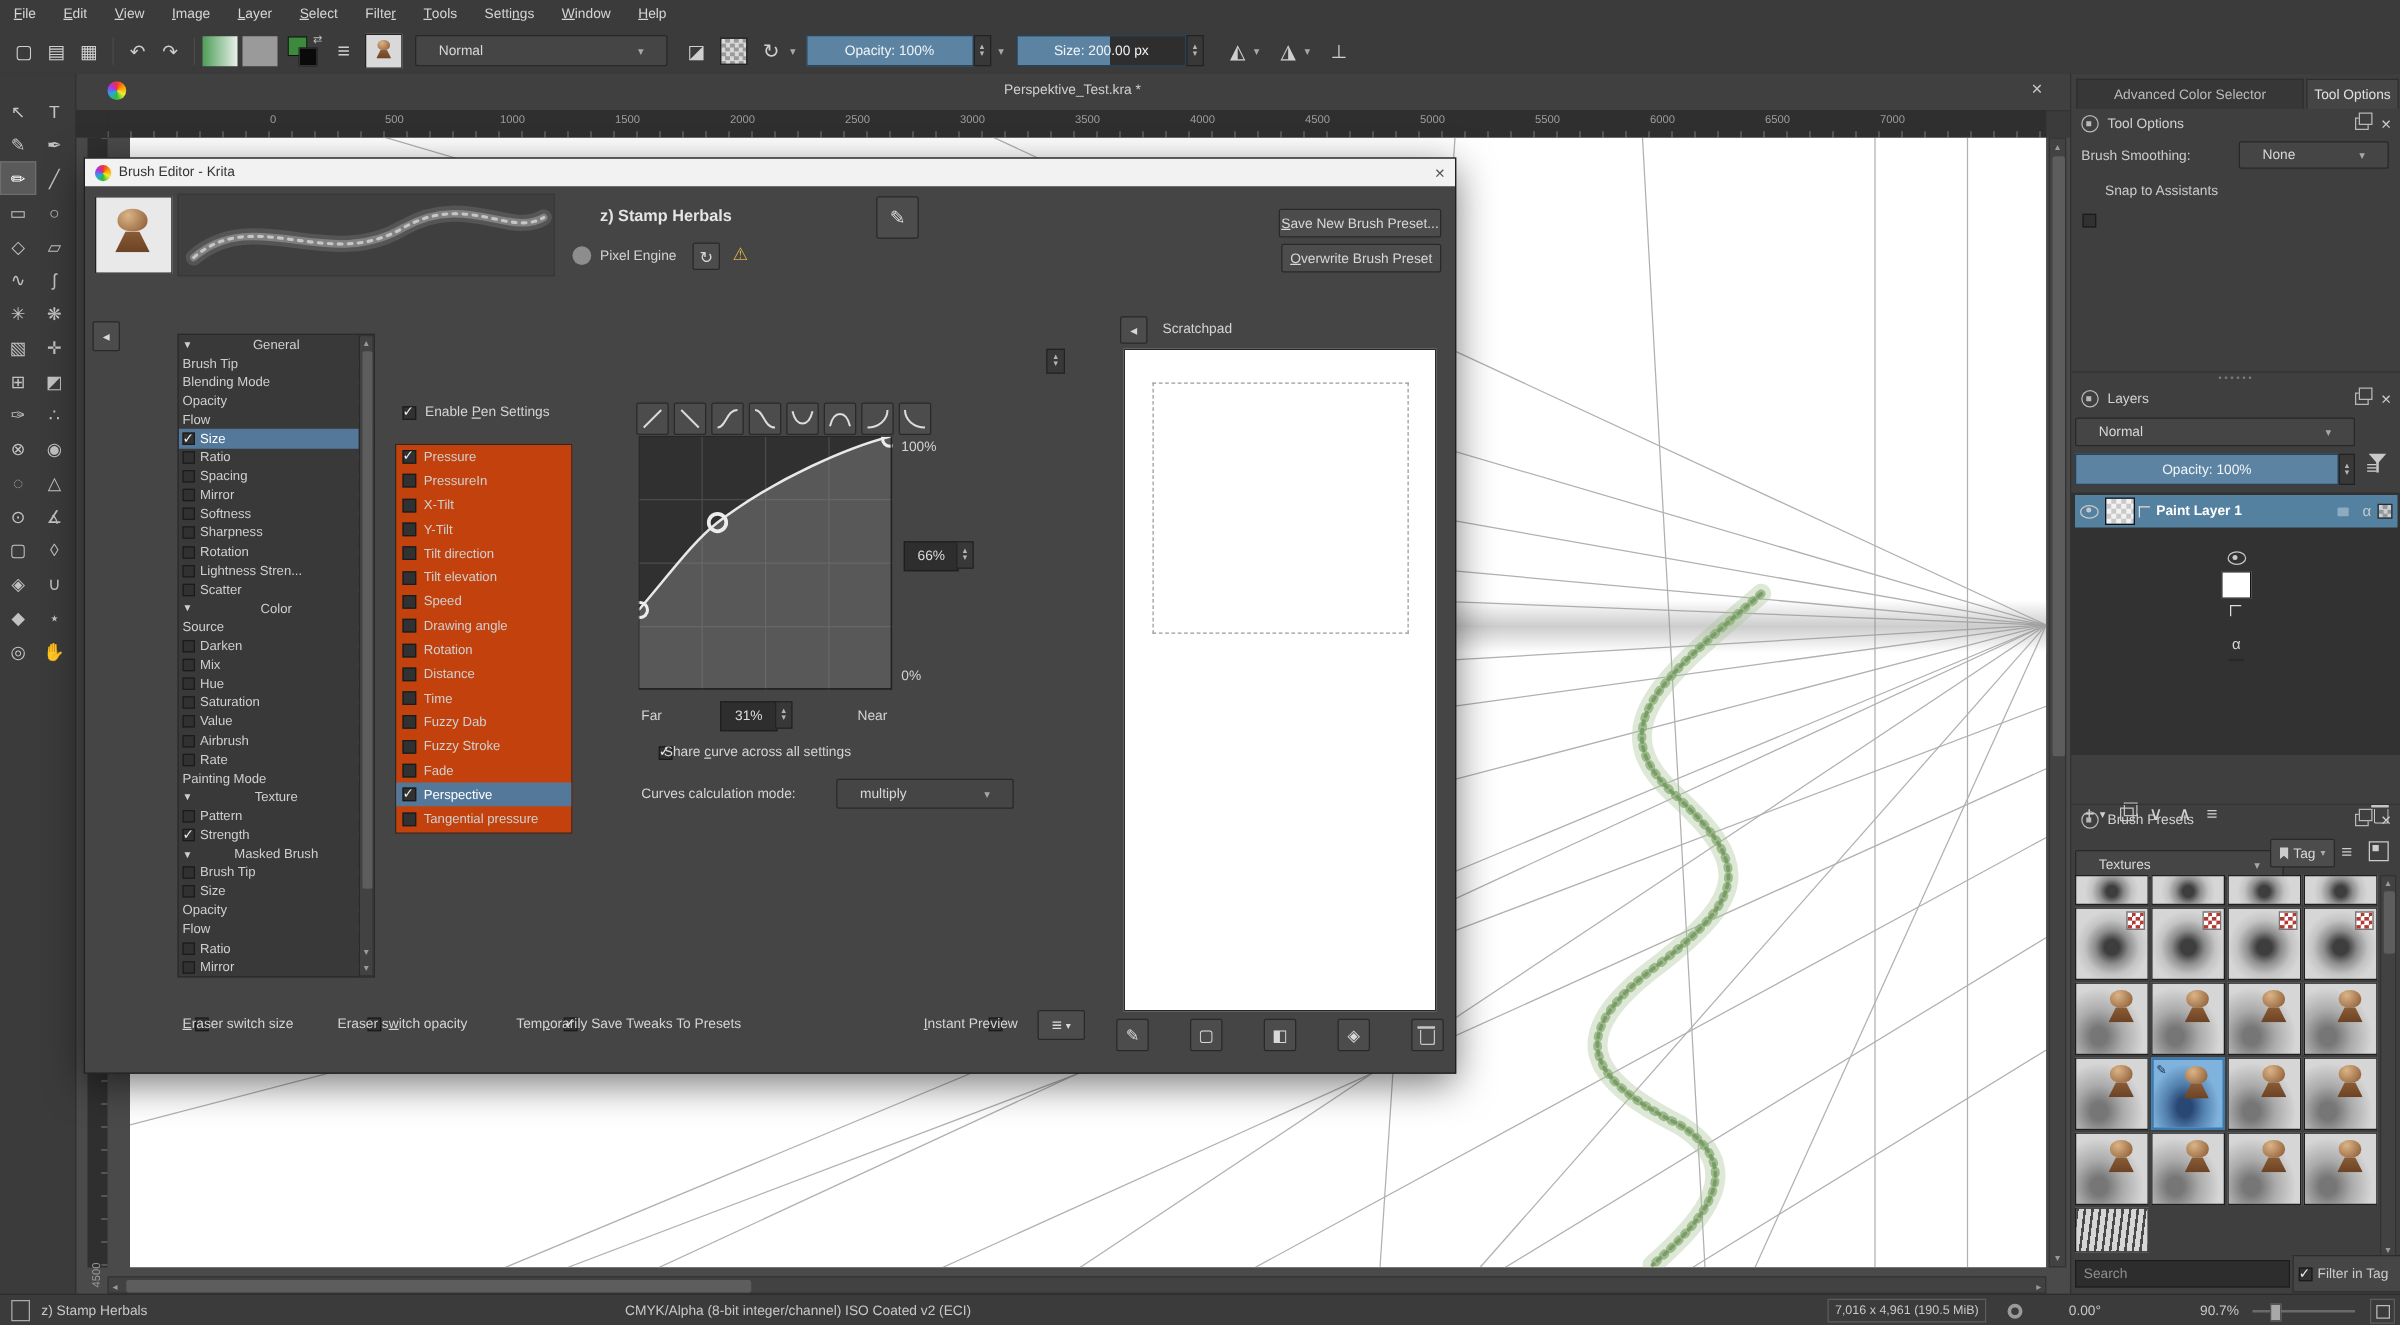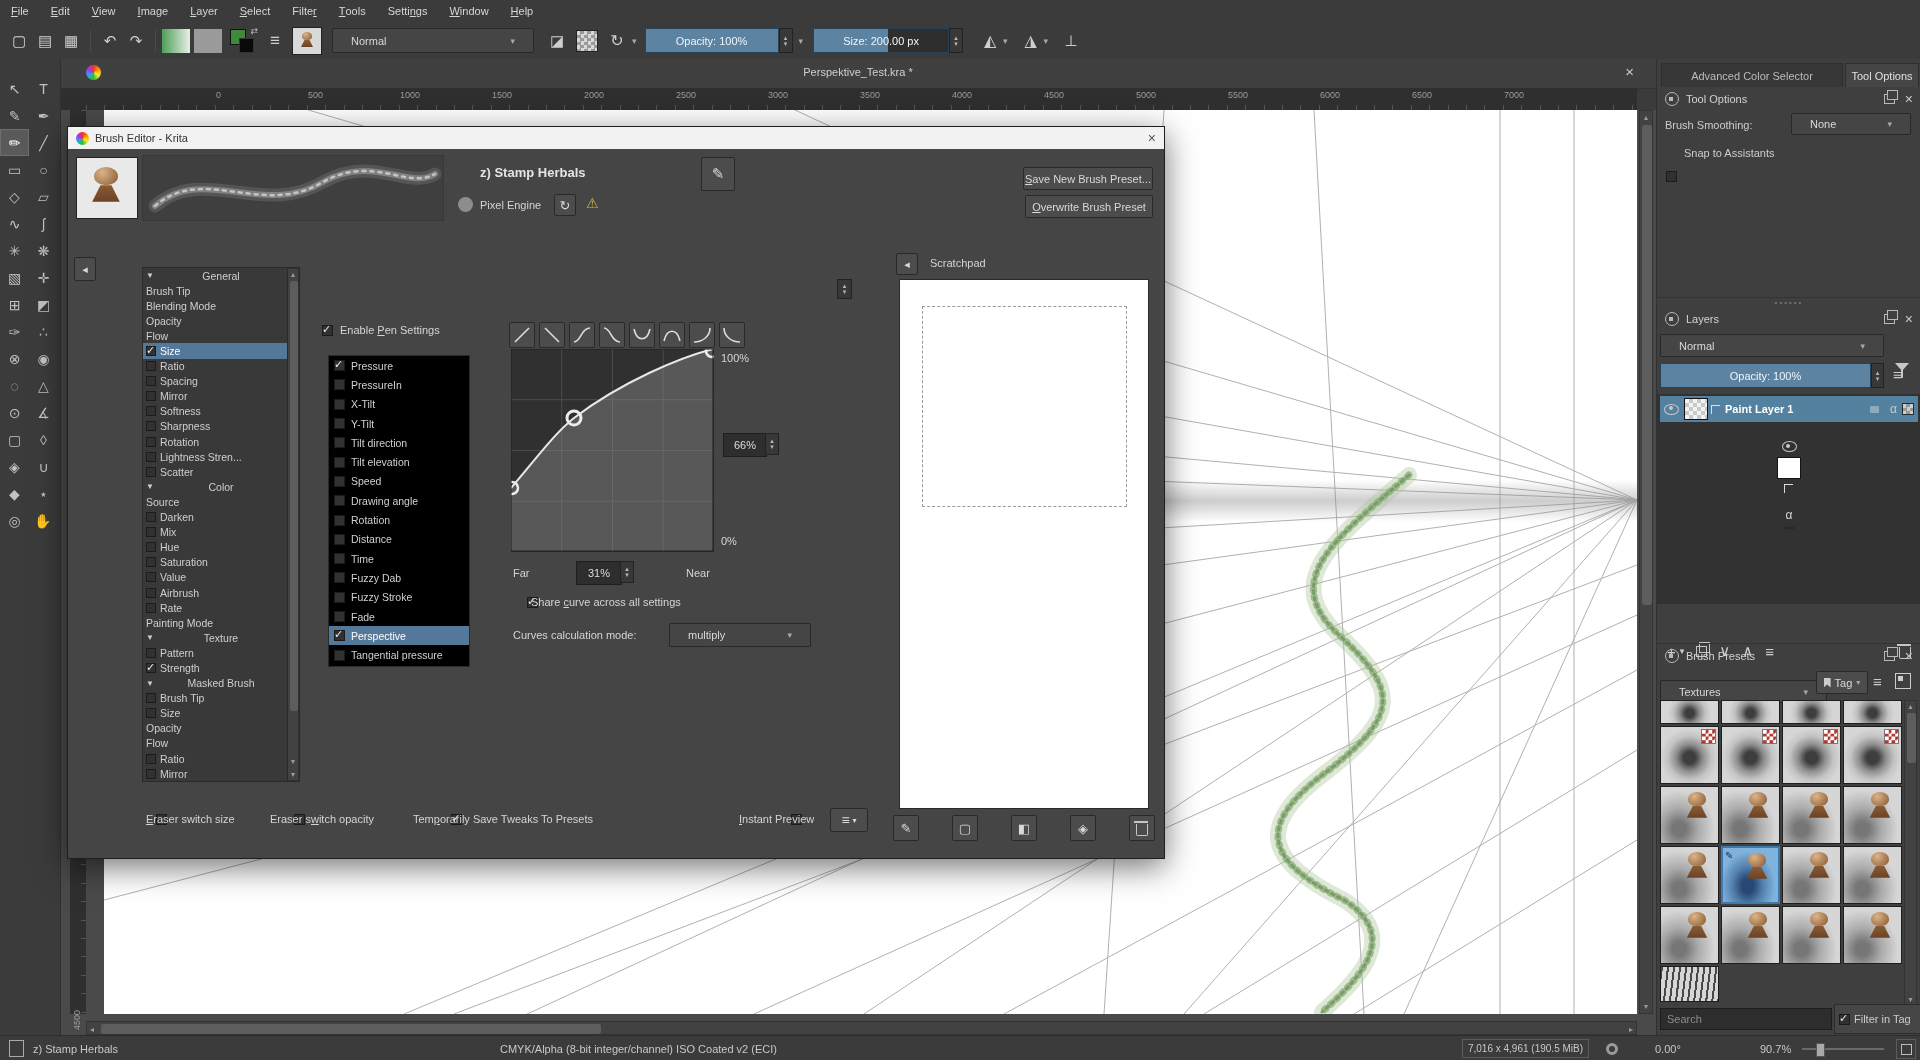--- a/index.html
+++ b/index.html
@@ -80,21 +80,21 @@
 #dlg-title .x{margin-left:auto;color:#555;font-size:14px}
 .dlg-lbl{color:#d4d4d4}
 #opt-list{left:74px;top:140px;width:158px;height:515px;background:#393939;border:1px solid #2a2a2a;
   box-sizing:border-box;overflow:hidden}
 .opt-row{height:15.1px;display:flex;align-items:center;padding:0 3px;color:#cfcfcf;font-size:10.5px;white-space:nowrap}
 .opt-row.hdr{justify-content:center;position:relative}
 .opt-row.hdr .tri{position:absolute;left:3px;font-size:8px;color:#cfcfcf}
 .opt-row.sel{background:#54789a;color:#fff}
 .opt-row .cb{margin-right:4px;width:10px;height:10px}
 #opt-scroll{left:219px;top:141px;width:12px;height:513px;background:#424242;border-left:1px solid #2a2a2a}
-#sensor-list{left:260px;top:228px;width:142px;height:312px;background:#000000;border:1px solid #2a2a2a;box-sizing:border-box}
+#sensor-list{left:248px;top:228px;width:142px;height:312px;background:#c2410c;border:1px solid #2a2a2a;box-sizing:border-box}
 .sen-row{height:19.3px;display:flex;align-items:center;padding:0 5px;color:#d0d0d0;font-size:10.5px;white-space:nowrap}
 .sen-row.sel{background:#54789a;color:#fff}
 .sen-row .cb{margin-right:6px}
 .curvebtn{width:26px;height:26px;margin-right:4px}
 #scratch-white{left:831px;top:152px;width:250px;height:530px;background:#fff;border:1px solid #2a2a2a;box-sizing:border-box}
 #scratch-rect{position:absolute;left:22px;top:26px;width:203px;height:199px;border:1px dashed #9a9a9a}
 .scrbtn{width:26px;height:26px;font-size:13px}
 
 #docks{left:1656px;top:59px;width:264px;height:976px;background:#3f3f3f;border-left:1px solid #313131}
 .dockhead{display:flex;align-items:center;gap:7px;padding:0 8px;height:24px;color:#d2d2d2}

